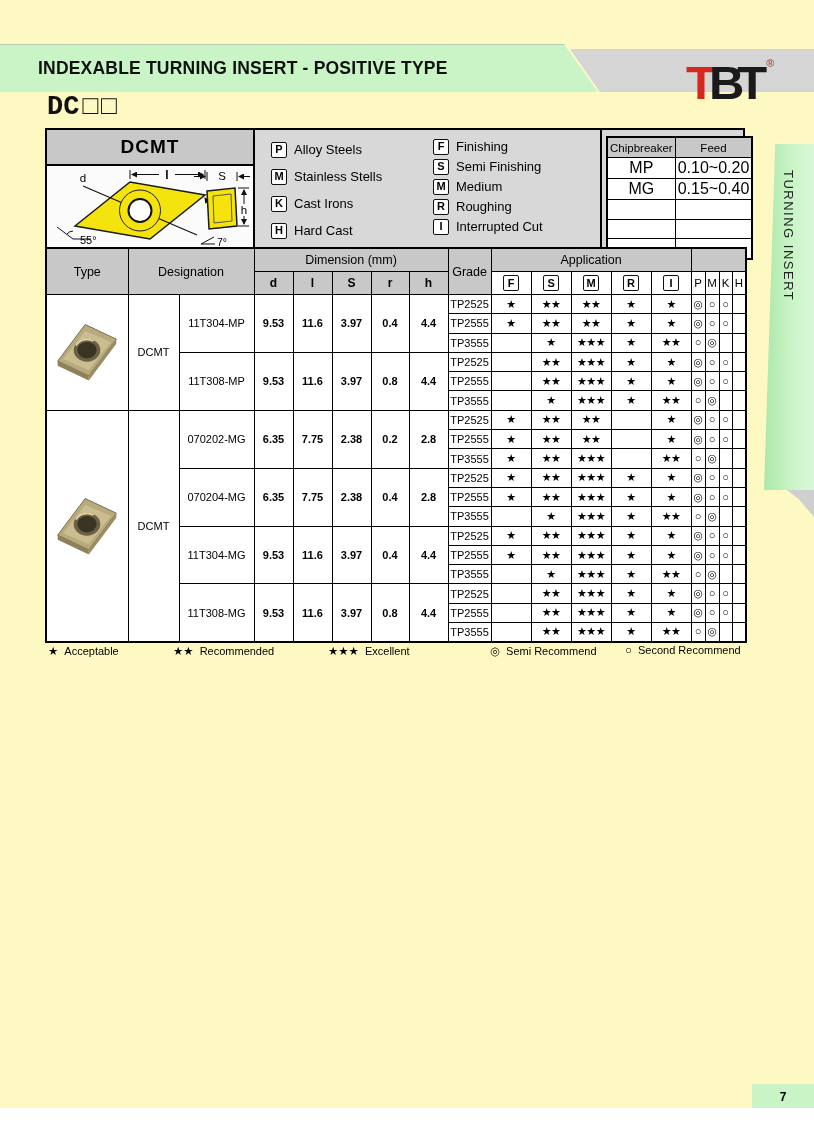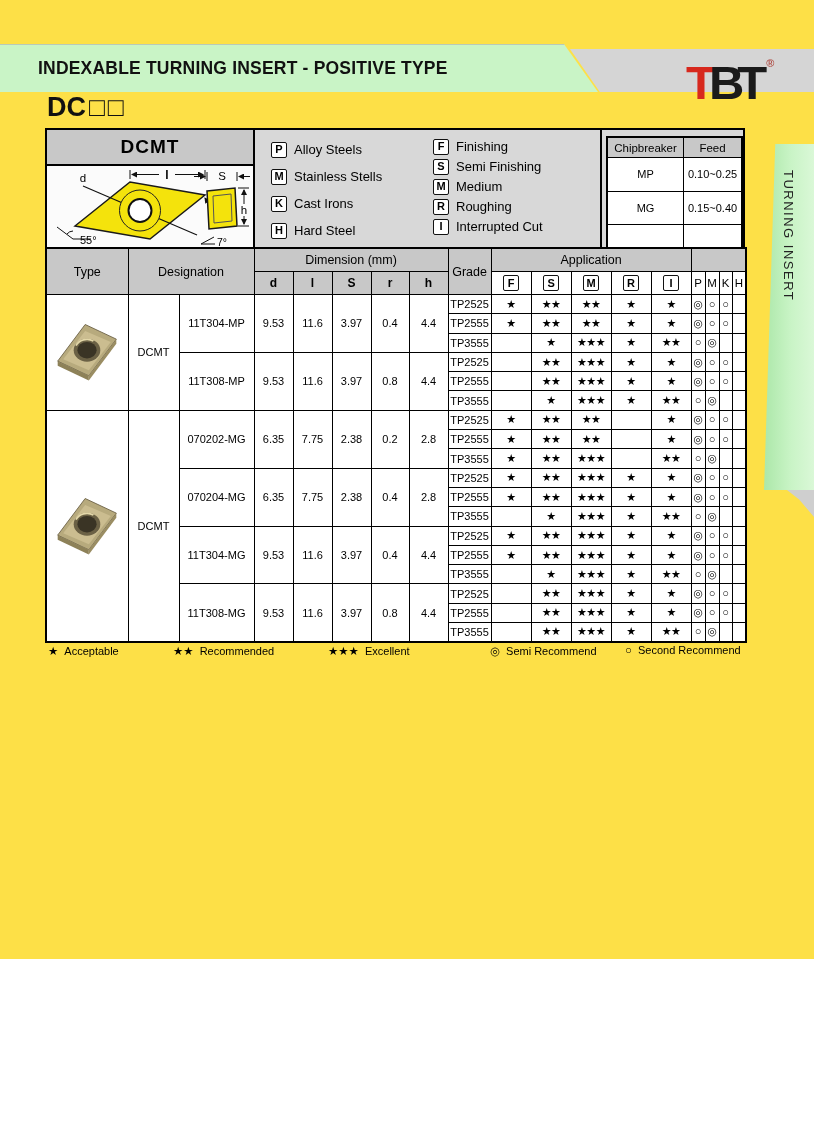--- a/index.html
+++ b/index.html
@@ -1,16 +1,16 @@
 <!DOCTYPE html>
 <html style="--band-green: #c9f4c6; --band-gray: #d5d5d5; --header-gray: #c8c8c8; --legend-gray: #d8d8d8; --insert-yellow: #f4e30c; --logo-red: #d7281d;"><head>
 <meta charset="utf-8">
 <style>
   html,body{margin:0;padding:0;background:#fff;}
-  .page{position:relative;width:814px;height:959px;background:#fde047;overflow:hidden;
+  .page{position:relative;width:814px;height:1108px;background:#fef9c3;overflow:hidden;
         font-family:"Liberation Sans",sans-serif;color:#000;}
 
   
   .band{position:absolute;left:0;top:44px;width:814px;height:48px;}
   .band-gray{position:absolute;left:556px;top:5px;width:258px;height:43px;
              background:var(--band-gray,#d5d5d5);
              clip-path:polygon(5.4% 0,100% 0,100% 100%,17% 100%);}
   .band-green{position:absolute;left:0;top:0;width:598px;height:48px;
               background:var(--band-green,#c9f4c6);
               clip-path:polygon(0 0,94.3% 0,100% 100%,0 100%);
@@ -20,21 +20,21 @@
 
   
   .logo{position:absolute;left:686px;top:60px;font-size:49px;font-weight:bold;
         line-height:1;letter-spacing:-7px;transform:scaleY(.95);transform-origin:top left;}
   .logo .lt1{color:var(--logo-red,#d7281d);}
   .logo .lb,.logo .lt2{color:#1a1a1a;}
   .logo .lreg{position:absolute;top:-2px;right:-14px;font-size:11px;letter-spacing:0;
               font-weight:bold;color:#b05048;}
 
   
-  .series{position:absolute;left:47px;top:92px;font-size:27px;font-weight:bold;color:#111;}
+  .series{position:absolute;left:47px;top:92px;font-size:27px;font-weight:bold;color:#111;font-family:Liberation Mono, monospace;}
   .series .sb{font-weight:normal;font-size:26px;letter-spacing:3px;margin-left:3px;}
 
   
   .info{position:absolute;left:45px;top:128px;width:700px;height:119px;box-sizing:border-box;
         border:2px solid #000;border-bottom:none;display:flex;}
   .info-left{width:206px;flex:none;border-right:2px solid #000;display:flex;flex-direction:column;}
   .dcmt-head{height:34px;flex:none;background:var(--header-gray,#c8c8c8);border-bottom:2px solid #000;
              text-align:center;line-height:34px;font-size:19px;font-weight:600;letter-spacing:1px;}
   .diagram{flex:1;background:#fbfbfb;position:relative;}
   .diagram svg{display:block;}
@@ -46,39 +46,39 @@
   .apps .leg-item{margin-bottom:5px;}
   .leg-item{display:flex;align-items:center;height:15px;font-size:13px;white-space:nowrap;}
   .kb{display:inline-flex;align-items:center;justify-content:center;width:14px;height:14px;
       border:1.5px solid #111;border-radius:2px;background:#fff;font-weight:bold;font-size:11px;
       margin-right:7px;flex:none;line-height:1;}
   .info-right{flex:1;background:var(--legend-gray,#d8d8d8);position:relative;}
   .chip-table{position:absolute;left:4px;top:6px;border-collapse:collapse;border:2px solid #000;}
   .chip-table th{width:78px;height:19px;background:var(--header-gray,#c8c8c8);
                  font-size:11.5px;font-weight:normal;border:1px solid #000;padding:0 2px;}
   .chip-table th:last-child{width:56px;}
-  .chip-table td{height:16.5px;background:#fff;font-size:11px;text-align:center;
-                 border:1px solid #000;padding:8px 2px;}
+  .chip-table td{height:16.5px;background:#fff;font-size:16px;text-align:center;
+                 border:1px solid #000;padding:1px 2px;}
 
   
   .data-table{position:absolute;left:45px;top:247px;width:700px;border-collapse:collapse;
               table-layout:fixed;border:2px solid #000;}
   .data-table th,.data-table td{border:1px solid #000;padding:0;text-align:center;overflow:hidden;}
   .data-table thead th{background:var(--header-gray,#c8c8c8);font-weight:normal;font-size:12.5px;height:22px;}
   .data-table thead .th-dim{font-weight:bold;font-size:12px;}
   .data-table thead .th-app{background:#fff;}
   .data-table thead .th-app .kb{margin:0;}
   .data-table thead .th-mat{background:#fff;font-size:11.5px;}
   .data-table tbody tr{height:19.3px;}
   .data-table tbody td{font-size:11px;background:#fff;}
   .td-photo{padding:2px;}
   .td-photo svg{display:block;margin:0 auto;}
   .td-family{font-size:12px;}
   .td-desig{font-size:11.5px;}
-  .td-dim{font-size:11px;}
+  .td-dim{font-size:11px;font-weight:bold;}
   .td-grade{font-size:11px;}
   .td-rating{font-size:11px;letter-spacing:-.5px;}
   .td-rec{font-size:12.5px;line-height:1;}
 
   
   .footnote{position:absolute;left:45px;top:644px;width:700px;height:18px;font-size:11px;}
   .fn-item{position:absolute;top:0;display:inline-flex;align-items:center;white-space:nowrap;}
   .fn-sym{margin-right:6px;font-size:11.5px;}
   .fn-label{font-size:11px;}
 
@@ -178,21 +178,21 @@
           <div class="leg-item">
             <span class="kb">M</span>
             <span class="leg-label">Stainless Stells</span>
           </div>
           <div class="leg-item">
             <span class="kb">K</span>
             <span class="leg-label">Cast Irons</span>
           </div>
           <div class="leg-item">
             <span class="kb">H</span>
-            <span class="leg-label">Hard Steel</span>
+            <span class="leg-label">Hard Cast</span>
           </div>
         </div>
       <div class="apps">
           <div class="leg-item">
             <span class="kb">F</span>
             <span class="leg-label">Finishing</span>
           </div>
           <div class="leg-item">
             <span class="kb">S</span>
             <span class="leg-label">Semi Finishing</span>
@@ -216,21 +216,21 @@
       <table class="chip-table">
         <thead>
           <tr>
             <th>Chipbreaker</th>
             <th>Feed</th>
           </tr>
         </thead>
         <tbody>
             <tr>
               <td>MP</td>
-              <td>0.10~0.25</td>
+              <td>0.10~0.20</td>
             </tr>
             <tr>
               <td>MG</td>
               <td>0.15~0.40</td>
             </tr>
             <tr>
               <td></td>
               <td></td>
             </tr>
             <tr>

